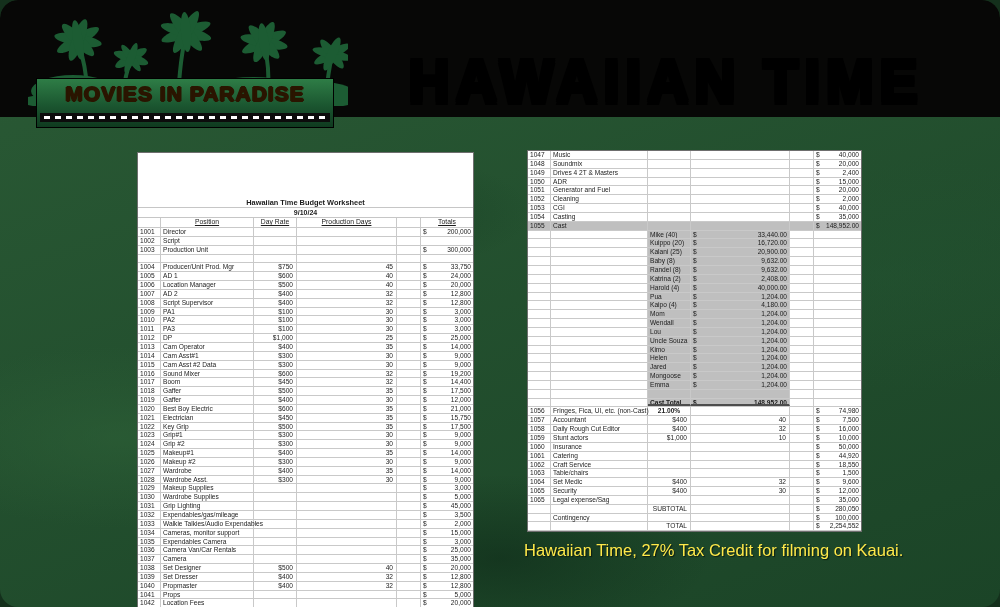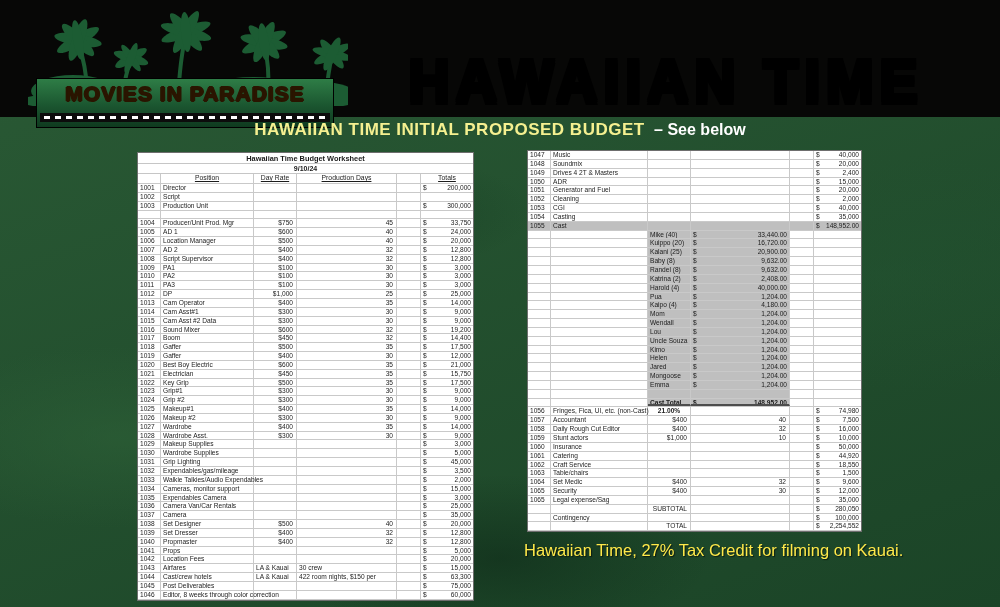--- a/index.html
+++ b/index.html
@@ -5,21 +5,21 @@
   html,body{margin:0;padding:0;background:#14301c;}
   *{box-sizing:border-box;}
   .stage{position:relative;width:1000px;height:607px;overflow:hidden;margin:0 auto;
     font-family:"Liberation Sans",sans-serif;
     background-color:#21502e;
     background-image:
       radial-gradient(ellipse 320px 130px at 12% 72%, rgba(46,98,56,.55), transparent 70%),
       radial-gradient(ellipse 420px 170px at 88% 45%, rgba(34,82,48,.5), transparent 70%),
       radial-gradient(ellipse 300px 120px at 50% 92%, rgba(14,42,24,.6), transparent 70%),
       radial-gradient(ellipse 260px 90px at 35% 35%, rgba(18,54,30,.5), transparent 70%),
-      linear-gradient(160deg, #2a5a35 0%, #1b4427 100%);}
+      linear-gradient(160deg, #2a5a35 0%, #1b4427 100%); border-radius: 18px;}
   
   .banner{position:absolute;left:0;top:0;width:1000px;height:117px;background:#070706;}
   .palms{position:absolute;left:28px;top:4px;width:320px;height:102px;}
   .logo-panel{position:absolute;left:36px;top:78px;width:298px;height:50px;
     background:linear-gradient(180deg,#2e7d46 0%,#1b5630 55%,#0f3a1f 100%);
     border:1px solid #000;}
   .logo-text{margin-top:3px;text-align:center;font-weight:bold;font-size:21px;letter-spacing:1px;
     background:linear-gradient(180deg,#fff3a0 0%,#ffd944 45%,#f5871f 90%);
     -webkit-background-clip:text;background-clip:text;color:transparent;
     text-shadow:1px 0 #2a1500,-1px 0 #2a1500,0 1px #2a1500,0 -1px #2a1500;}
@@ -32,21 +32,21 @@
     background:linear-gradient(180deg,#0b2f66 0%,#2f6cb0 38%,#7aa8d6 62%,#eef5fb 100%);
     -webkit-background-clip:text;background-clip:text;color:transparent;
     text-shadow:2px 0 #000,-2px 0 #000,0 2px #000,0 -2px #000,2px 2px #000,-2px -2px #000,2px -2px #000,-2px 2px #000;}
   .subtitle-row{position:absolute;left:0;top:120px;width:1000px;text-align:center;white-space:nowrap;}
   .subtitle-main{font-weight:bold;font-size:17px;letter-spacing:.5px;color:#f5f090;}
   .subtitle-suffix{font-weight:bold;font-size:16px;color:#ffffff;margin-left:5px;}
   
   .tbl{position:absolute;background:#fff;border:1px solid #6e6e6e;color:#1c1c1c;}
   #left-table{left:137px;top:152px;width:337px;}
   #right-table{left:527px;top:150px;width:335px;}
-  .tbl-title{height:11px;line-height:11px;text-align:center;font-size:7.4px;font-weight:bold;border-bottom:1px solid #c6c6c6;}
+  .tbl-title{height:11px;line-height:11px;text-align:center;font-size:7.4px;font-weight:bold;border-bottom:1px solid #c6c6c6;margin-top:44px;}
   .tbl-date{height:10px;line-height:10px;text-align:center;font-size:7px;font-weight:bold;border-bottom:1px solid #c6c6c6;}
   .trow{display:flex;height:8.85px;border-bottom:1px solid #c9c9c9;}
   .hdr-row{height:10px;}
   .cell{flex:none;border-right:1px solid #c9c9c9;overflow:hidden;white-space:nowrap;
     font-size:6.6px;line-height:7.4px;padding:0 2px;}
   .hdr-row .cell{font-size:6.8px;line-height:8.6px;}
   .hdr{text-align:center;text-decoration:underline;}
   .c-desc{overflow:visible;}
   .num{text-align:right;padding-right:3px;}
   .txt{text-align:left;}
@@ -126,24 +126,20 @@
     </svg>
     <div class="logo-panel">
       <div class="logo-text">MOVIES IN PARADISE</div>
       <div class="filmstrip">
           <div class="filmdash"></div>
         </div>
     </div>
     <div class="main-title">HAWAIIAN TIME</div>
   </div>
 
-  <div class="subtitle-row">
-    <span class="subtitle-main">HAWAIIAN TIME INITIAL PROPOSED BUDGET</span>
-    <span class="subtitle-suffix">– See below</span>
-  </div>
 
   <div class="tbl" id="left-table">
     <div class="tbl-title">Hawaiian Time Budget Worksheet</div>
     <div class="tbl-date">9/10/24</div>
     <div class="trow hdr-row">
       <div class="cell w0"></div>
       <div class="cell w1 hdr">Position</div>
       <div class="cell w2 hdr">Day Rate</div>
       <div class="cell w3 hdr">Production Days</div>
       <div class="cell w4"></div>

